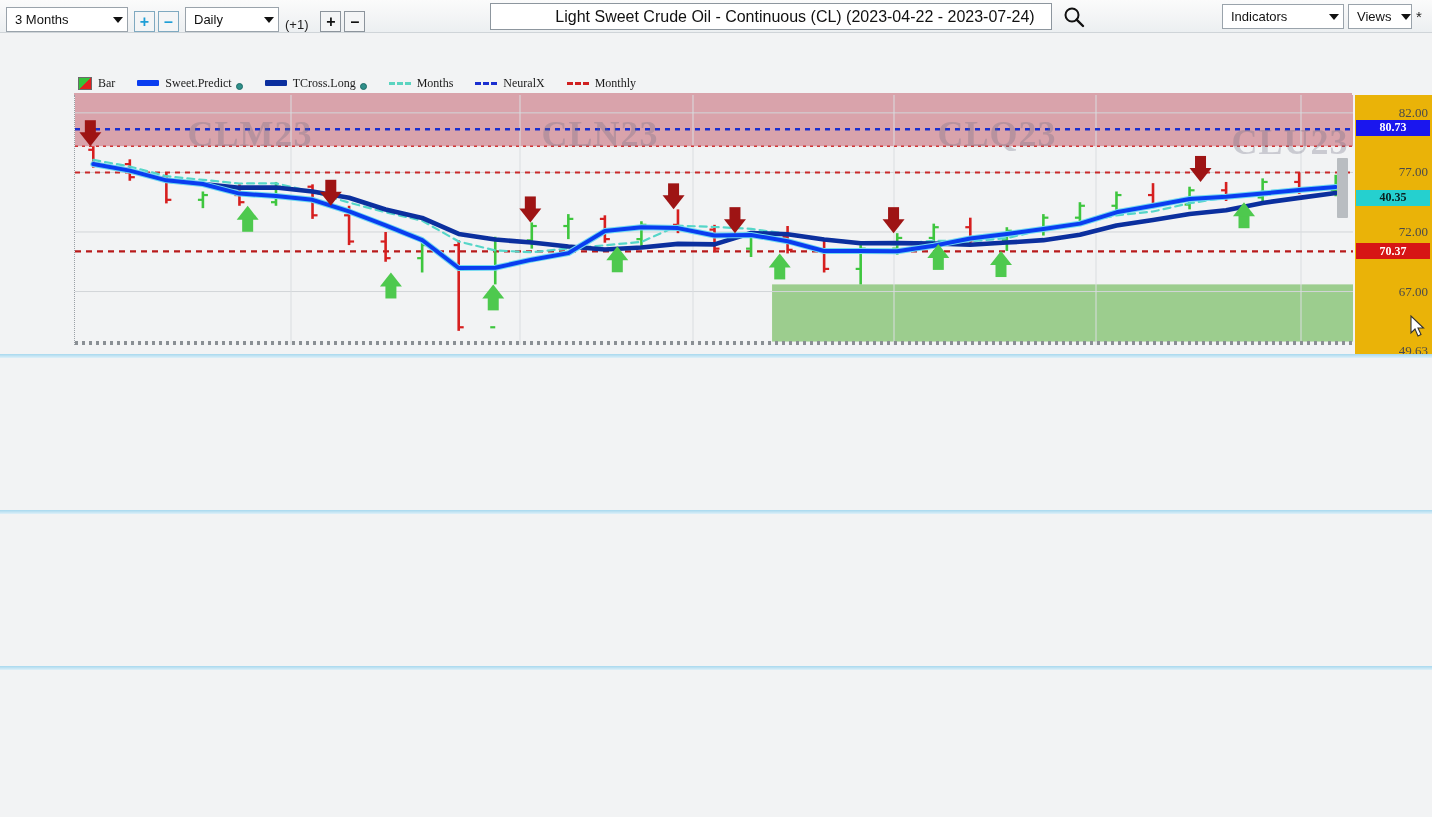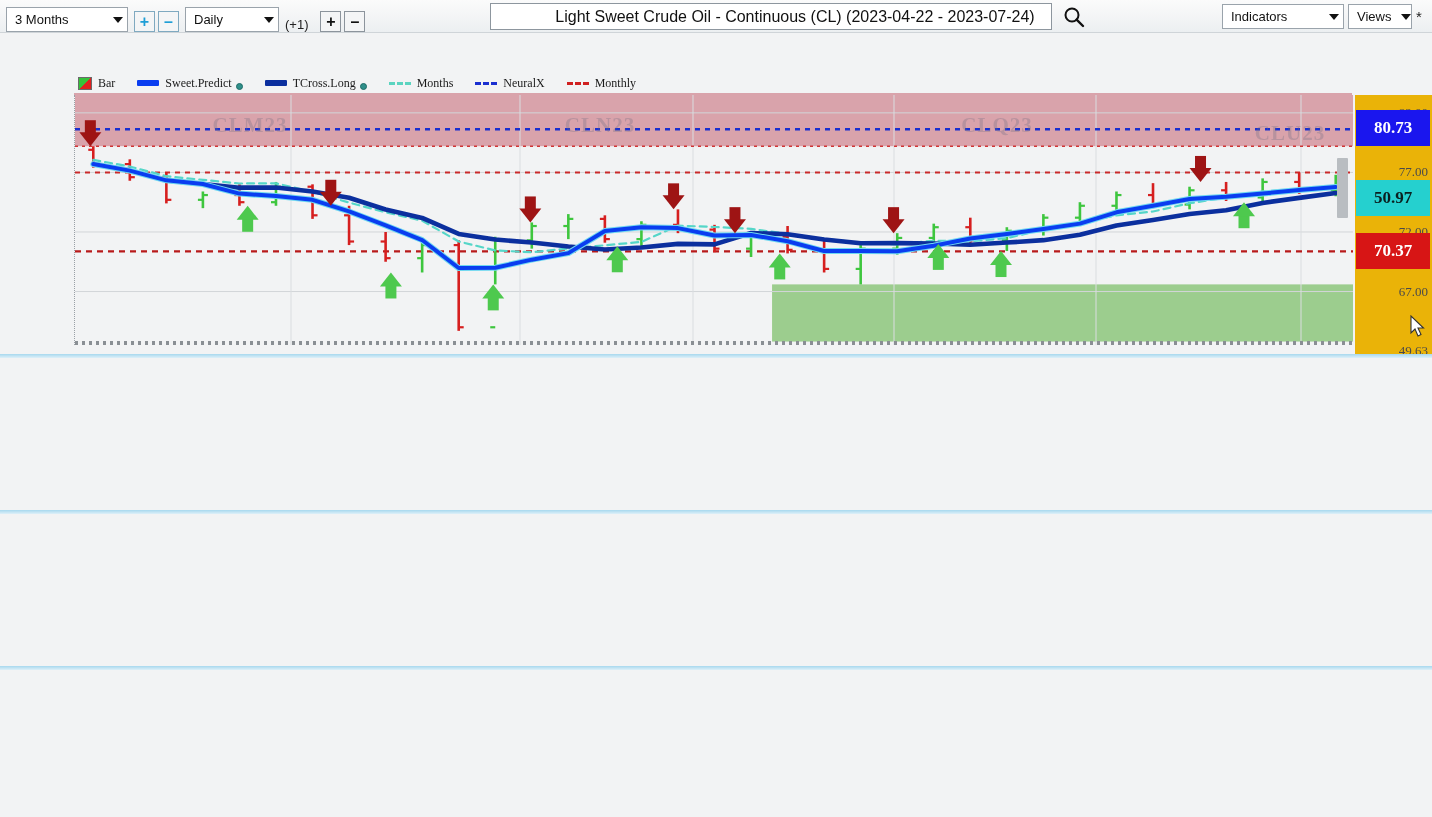--- a/index.html
+++ b/index.html
@@ -106,33 +106,33 @@
   }
   #price-axis {
     position: absolute; left: 1355px; top: 62px; width: 77px; height: 268px;
     background: #eab308;
   }
   .price-tick {
     position: absolute; right: 4px; font-size: 13px; color: #4a4a4a;
     transform: translateY(-50%); white-space: nowrap;
   }
   .price-badge {
-    position: absolute; left: 1px; width: 74px; height: 36px;
+    position: absolute; left: 1px; width: 74px; height: 16px;
     display: flex; align-items: center; justify-content: center;
-    font-size: 17px; font-weight: bold; transform: translateY(-50%); text-align: right;
+    font-size: 12px; font-weight: bold; transform: translateY(-50%); text-align: right;
   }
   #date-axis {
     position: absolute; left: 0; top: 328px; width: 1355px; height: 26px;
   }
   .date-tick {
     position: absolute; font-size: 12.5px; color: #333;
     transform: translateX(-50%); white-space: nowrap; top: 3px;
   }
   .watermark {
-    position: absolute; font-size: 21px; font-weight: bold;
+    position: absolute; font-size: 36px; font-weight: bold;
     color: rgba(110,110,130,0.30); letter-spacing: 1px;
     transform: translateX(-50%); pointer-events: none;
   }
   #vscroll {
     position: absolute; left: 1337px; top: 125px; width: 11px; height: 60px;
     background: #b9bdc1; border-radius: 1px;
   }
   #cursor-arrow {
     position: absolute; left: 1410px; top: 282px;
     width: 16px; height: 24px; pointer-events: none;
@@ -610,21 +610,21 @@
 
   <div id="vscroll"></div>
 
   <div id="price-axis">
       <div class="price-tick" style="top: 17.8667px;">82.00</div>
       <div class="price-tick" style="top: 77.4222px;">77.00</div>
       <div class="price-tick" style="top: 136.978px;">72.00</div>
       <div class="price-tick" style="top: 196.533px;">67.00</div>
       <div class="price-tick" style="top: 256.089px;">49.63</div>
       <div class="price-badge" style="top: 32.9938px; background: rgb(26, 22, 238); color: rgb(255, 255, 255);">80.73</div>
-      <div class="price-badge" style="top: 102.674px; background: rgb(37, 208, 207); color: rgb(10, 32, 32);">50.97</div>
+      <div class="price-badge" style="top: 102.674px; background: rgb(37, 208, 207); color: rgb(10, 32, 32);">40.35</div>
       <div class="price-badge" style="top: 156.393px; background: rgb(215, 21, 21); color: rgb(255, 255, 255);">70.37</div>
     </div>
 
   <div id="date-axis">
       <div class="date-tick" style="left: 64px;">2023-04-24</div>
       <div class="date-tick" style="left: 290px;">2023-05-08</div>
       <div class="date-tick" style="left: 519px;">2023-05-22</div>
       <div class="date-tick" style="left: 692px;">2023-06-06</div>
       <div class="date-tick" style="left: 893px;">2023-06-21</div>
       <div class="date-tick" style="left: 1095px;">2023-07-06</div>

